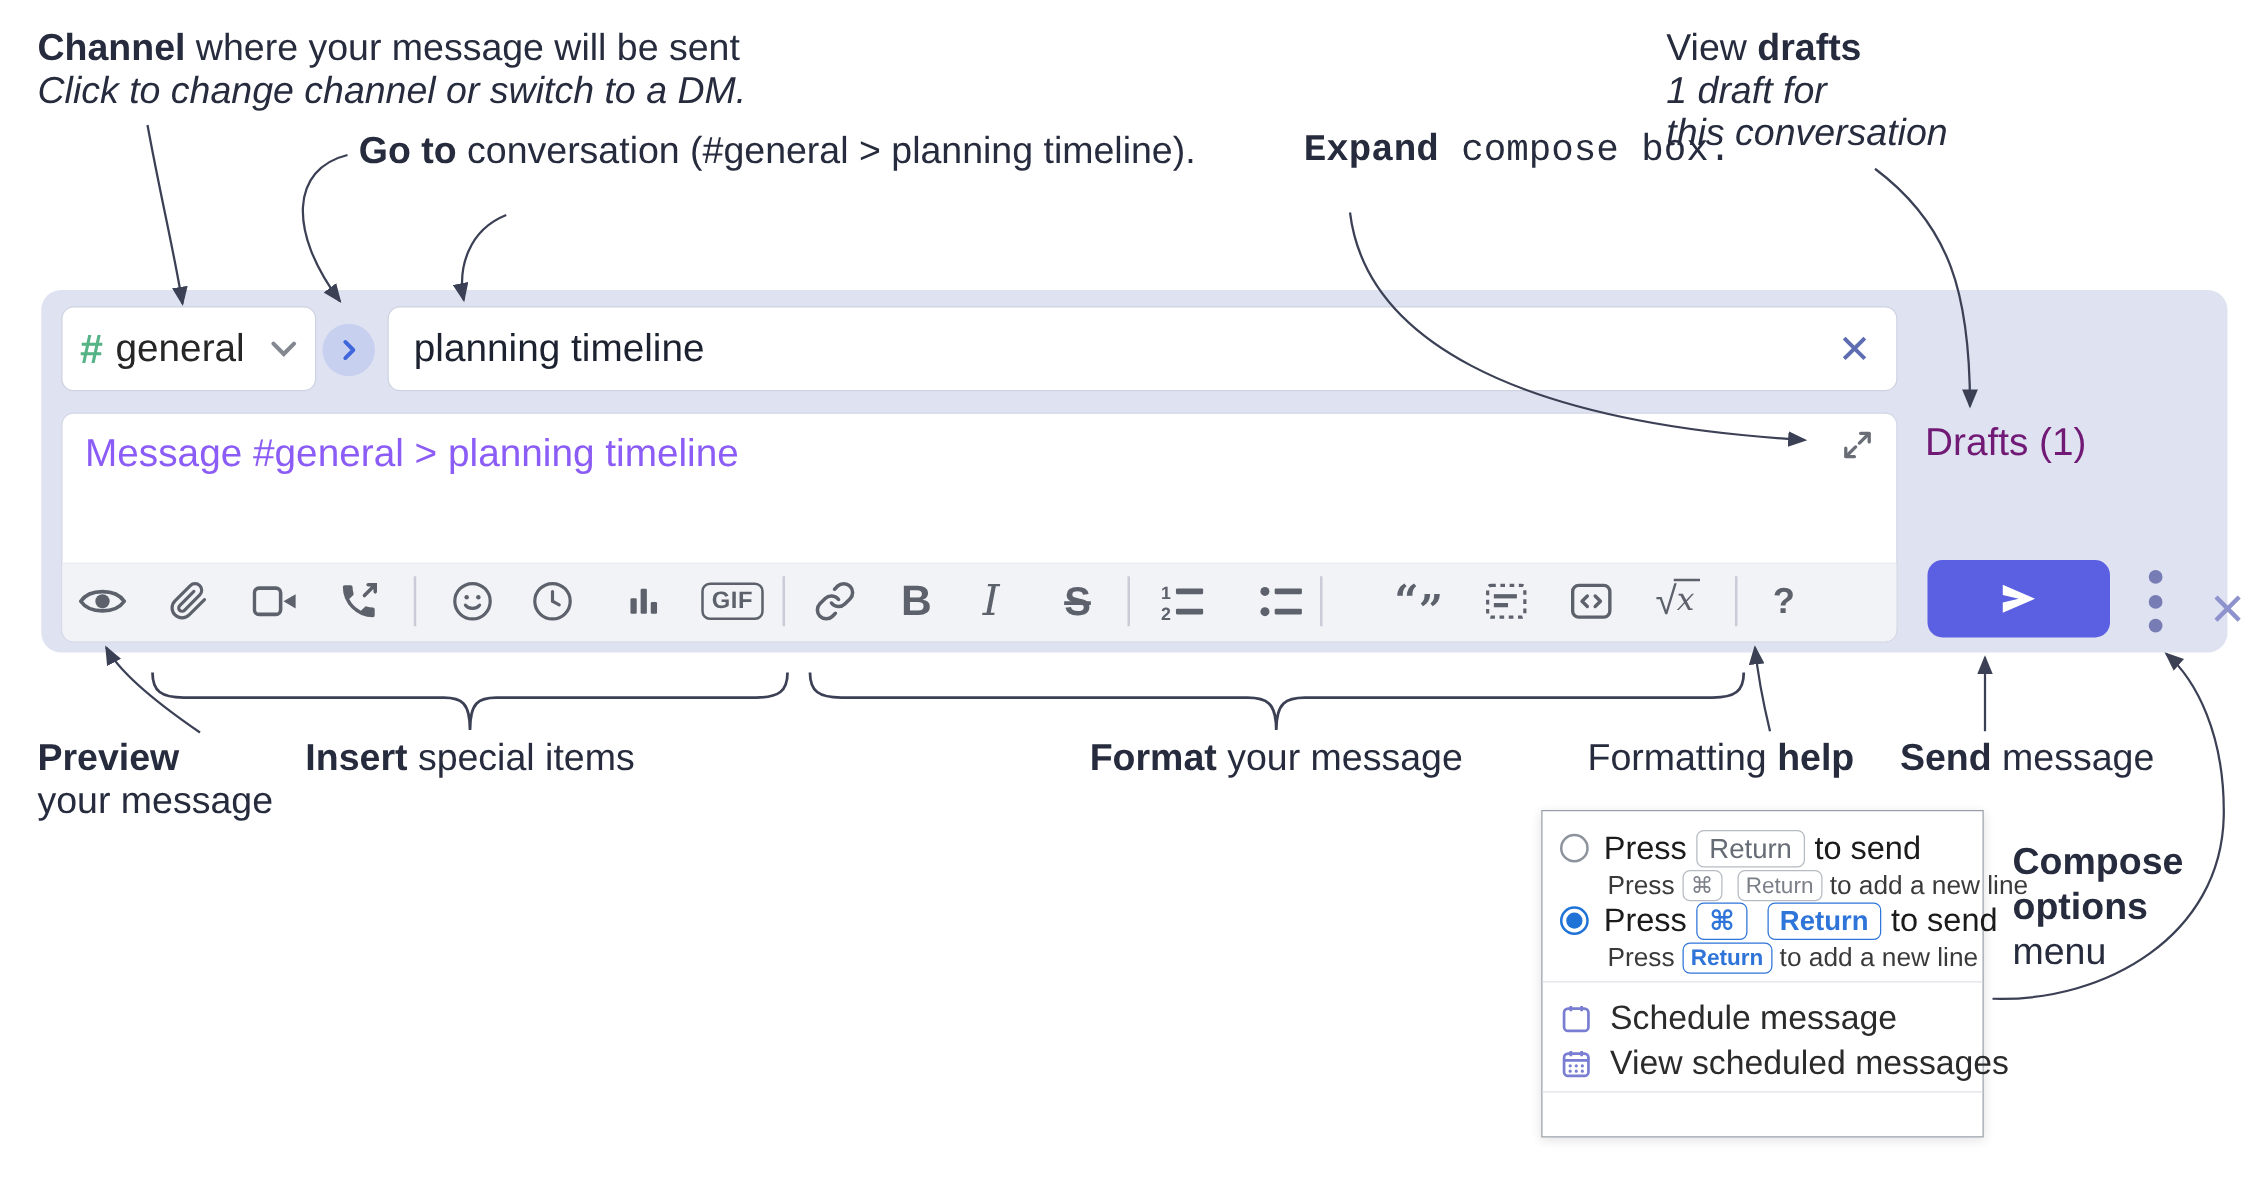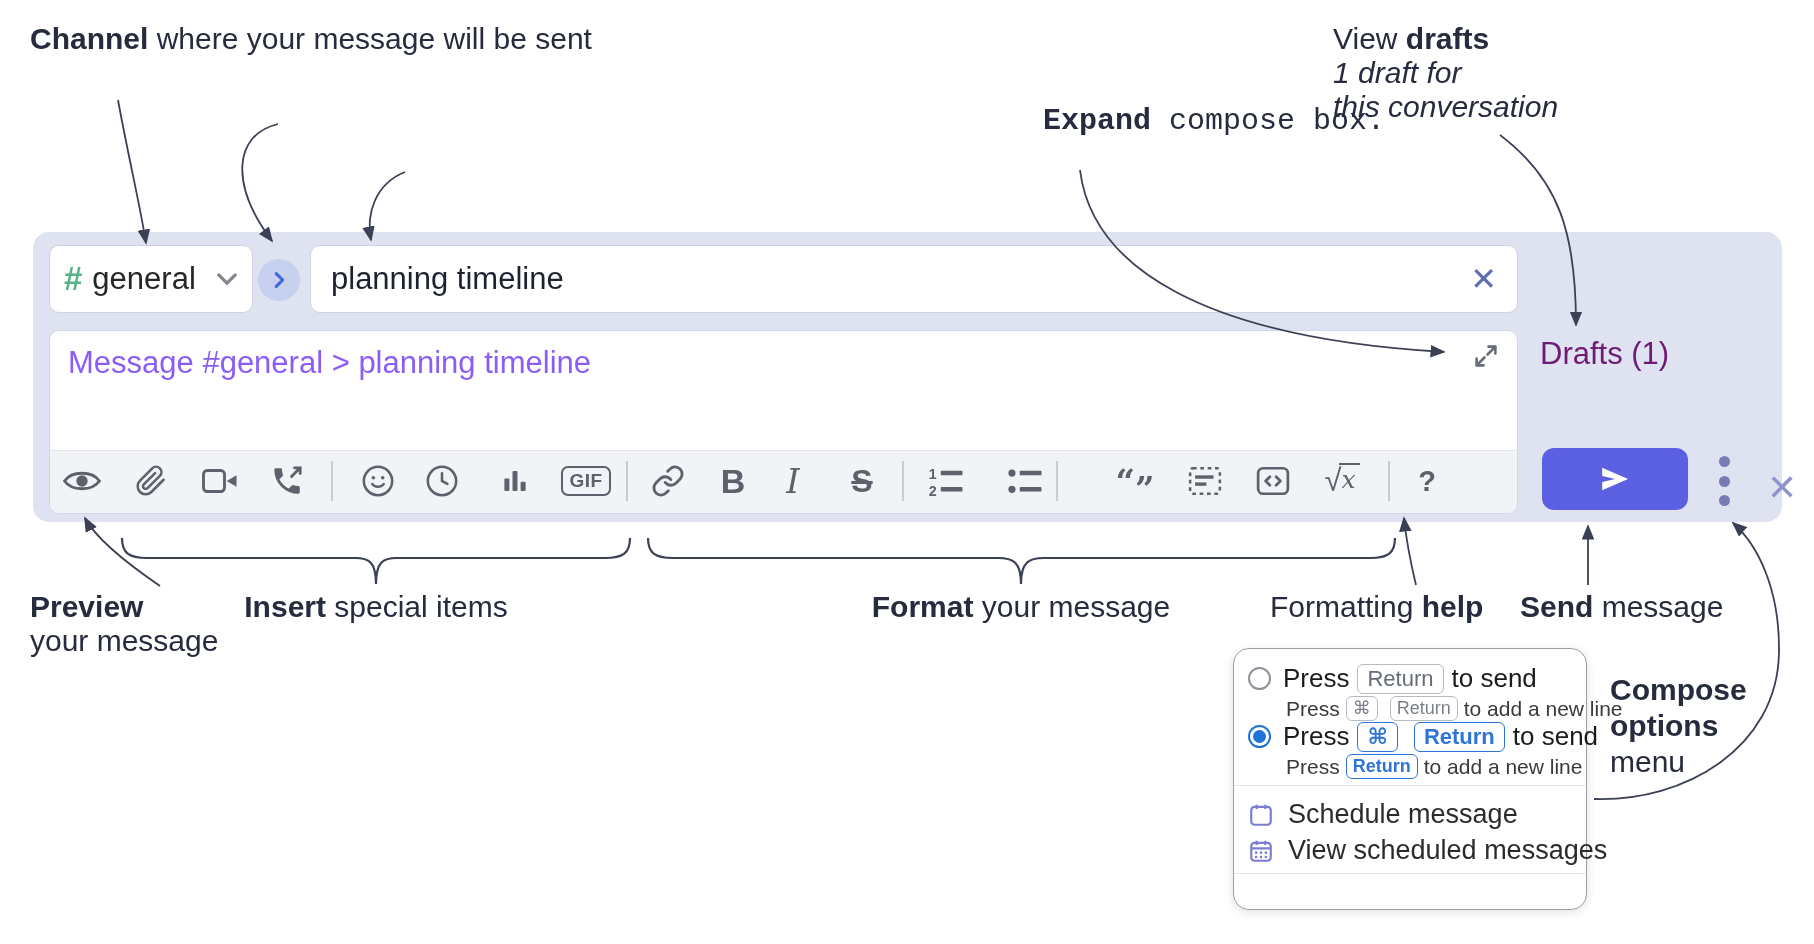--- a/index.html
+++ b/index.html
@@ -34,21 +34,21 @@
   .tbQ .q2{display:inline-block;transform:translateY(8px);}
   .gifbox{border:2.5px solid #5c616b;border-radius:7px;padding:2px 6px;font-size:19px;font-weight:700;letter-spacing:.5px;}
   .sqrt{font-size:31px;}
   .ovl{font-family:"DejaVu Serif",serif;font-style:italic;font-size:25px;border-top:2.5px solid #5c616b;padding:0 4px 0 2px;margin-left:-2px;}
   .tbHelp{font-size:29px;font-weight:600;}
   #draftsLink{position:absolute;left:1540px;top:336px;font-size:31px;color:#701a75;cursor:pointer;}
   #sendBtn{position:absolute;left:1542px;top:448px;width:146px;height:62px;background:#5b5fe1;border-radius:12px;display:flex;align-items:center;justify-content:center;cursor:pointer;}
   #dotsBtn{position:absolute;left:1712px;top:456px;width:24px;height:50px;display:flex;flex-direction:column;align-items:center;justify-content:space-between;cursor:pointer;}
   #dotsBtn i{width:11px;height:11px;border-radius:50%;background:#787cb5;}
   
-  #popup{position:absolute;left:1233px;top:648px;width:354px;height:262px;background:#fff;border:1.5px solid #9aa0a9;border-radius:16px;box-shadow:0 2px 8px rgba(40,44,63,.14);box-sizing:border-box;}
+  #popup{position:absolute;left:1233px;top:648px;width:354px;height:262px;background:#fff;border:1.5px solid #9aa0a9;border-radius:0;box-shadow:0 2px 8px rgba(40,44,63,.14);box-sizing:border-box;}
   .prow{position:absolute;left:14px;white-space:nowrap;display:flex;align-items:center;}
   .pmain{font-size:26px;color:#1b1b1b;}
   .psub{font-size:21px;color:#3a3a3a;left:52px;}
   .radio{width:19px;height:19px;border-radius:50%;border:2px solid #8d939c;background:#fff;margin-right:12px;flex:none;cursor:pointer;}
   .radio.on{border-color:#1f72d6;position:relative;}
   .radio.on::after{content:"";position:absolute;inset:3px;border-radius:50%;background:#1f72d6;}
   .key{display:inline-block;border:1.5px solid #b6bac2;border-radius:6px;padding:0 9px;color:#666c75;background:#fff;font-size:22px;line-height:28px;margin:0 8px;}
   .key.sm{font-size:18px;line-height:23px;padding:0 6px;margin:0 6px;color:#7a7f88;}
   .key.blue{border-color:#2e74d9;color:#2e74d9;font-weight:600;}
   .pdiv{position:absolute;left:0;width:100%;border-top:1.5px solid #dfe1e6;}
@@ -57,21 +57,23 @@
   
   #overlay{position:absolute;left:0;top:0;z-index:6;pointer-events:none;}
   .z2{z-index:2;}
 </style>
 </head>
 <body>
 
 <div id="stage">
 
   <div class="ann" style="left:30px;top:22px;"><b>Channel</b><span> where your message will be sent</span></div>
-
+  <div class="ann it" style="left:30px;top:56px;">Click to change channel or switch to a DM.</div>
+
+  <div class="ann" style="left:287px;top:104px;"><b>Go to</b><span> conversation (#general &gt; planning timeline).</span></div>
 
 
   <div class="ann" style="left:1043px;top:104px;font-family:Liberation Mono, monospace;"><b>Expand</b><span> compose box.</span></div>
 
   <div class="ann" style="left:1333px;top:22px;"><span>View </span><b>drafts</b></div>
   <div class="ann it" style="left:1333px;top:56px;">1 draft for</div>
   <div class="ann it" style="left:1333px;top:90px;">this conversation</div>
 
   <div id="composeBox" class="z2">
     <span id="composeClose">✕</span>

